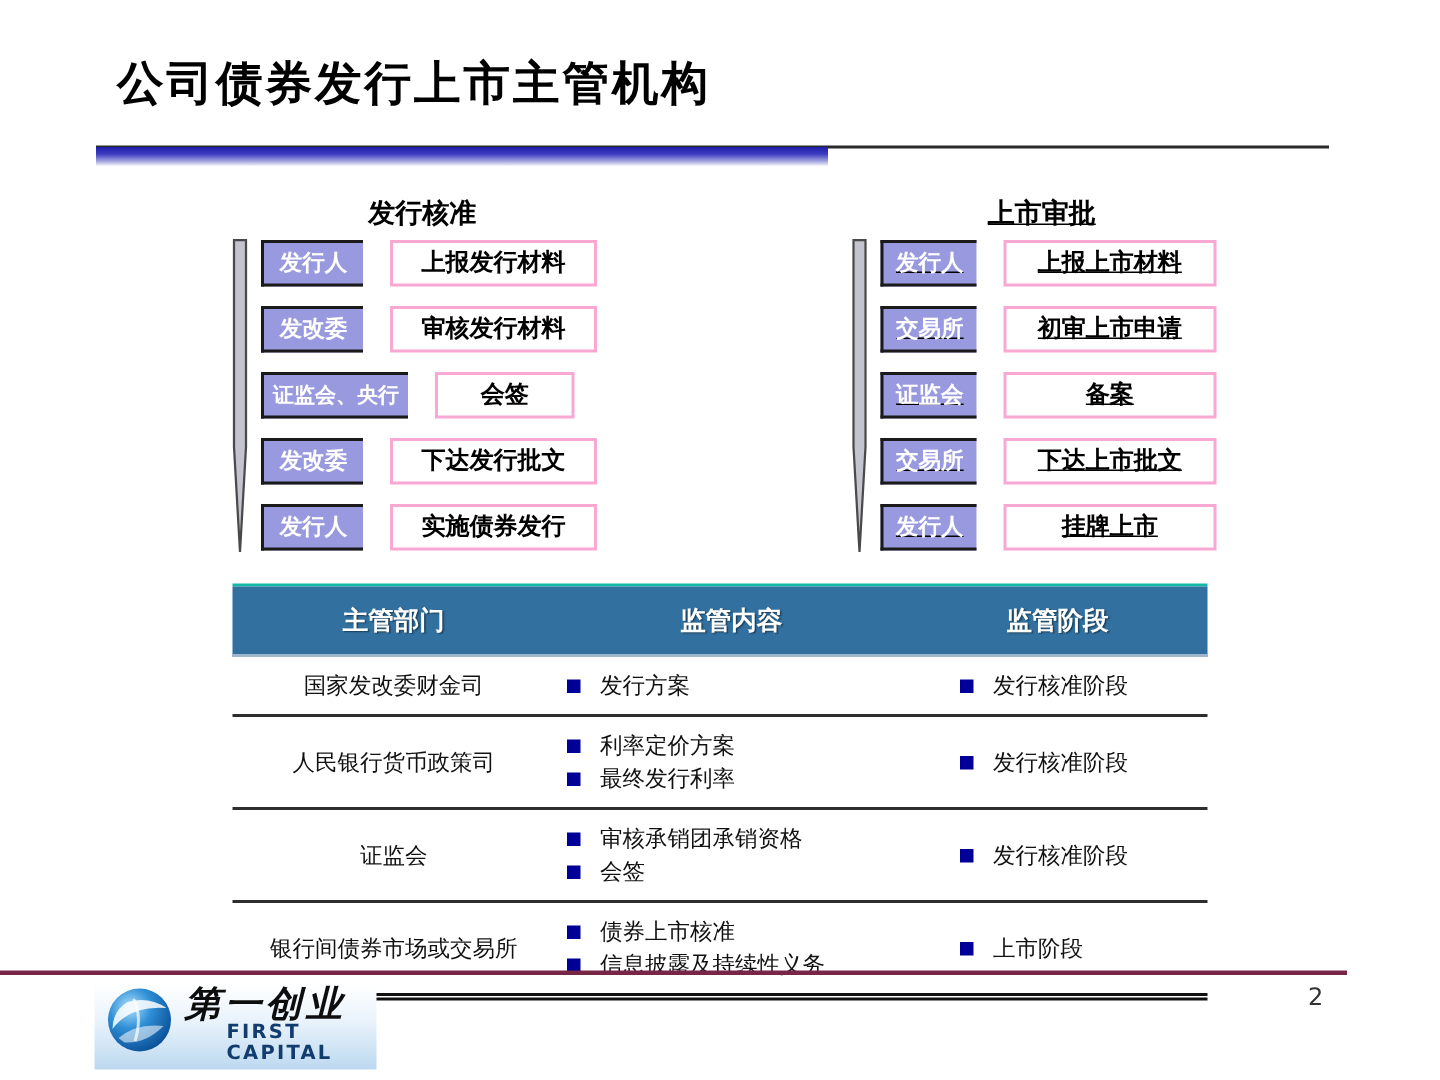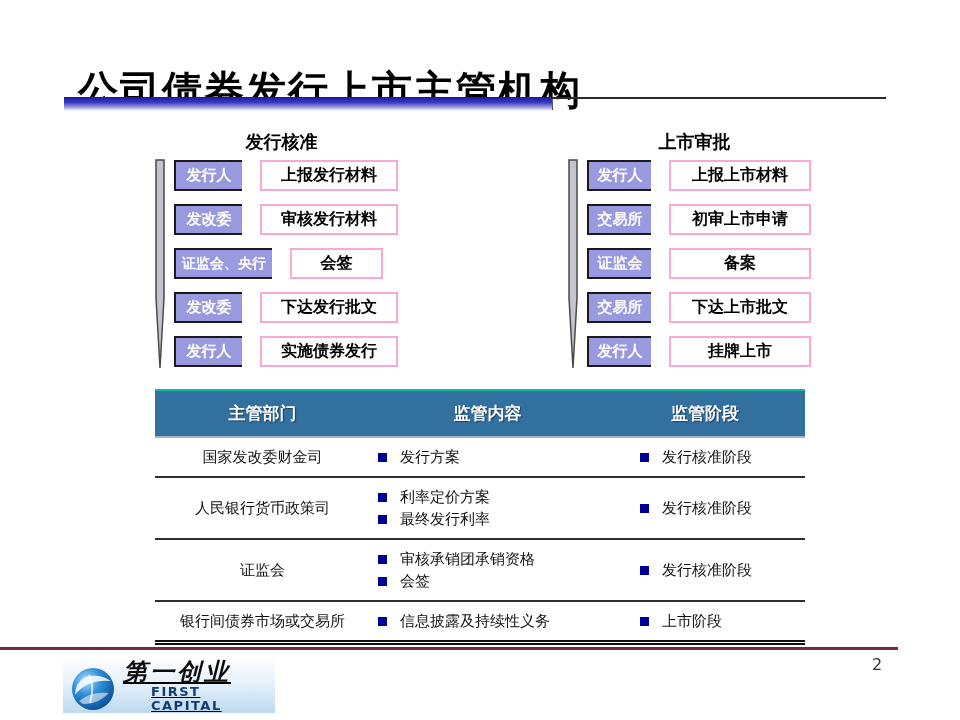--- a/index.html
+++ b/index.html
@@ -1,37 +1,37 @@
 <!DOCTYPE html>
 <html><head>
 <meta charset="utf-8">
 <style>
   * { margin: 0; padding: 0; box-sizing: border-box; }
   html, body { width: 960px; height: 720px; background: #ffffff; overflow: hidden; }
   body { font-family: "DejaVu Sans", sans-serif; color: #000; position: relative; }
 
   
   .slide-title {
-    position: absolute; left: 78px; top: 63px;
+    position: absolute; left: 78px; top: 35px;
     font-family: "DejaVu Serif", "DejaVu Sans", serif;
-    font-size: 40px; font-weight: bold; letter-spacing: 2px; color: #000;
+    font-size: 31px; font-weight: bold; letter-spacing: 2px; color: #000;
   }
   .title-thin-line {
     position: absolute; left: 64px; top: 97px; width: 822px; height: 2px;
     background: #2a2a2a;
   }
   .title-gradient-bar {
     position: absolute; left: 64px; top: 98px; width: 488px; height: 13px;
     background: linear-gradient(to bottom, #1d1da8 0%, #3b3bc0 35%, #9b9bdd 70%, #ffffff 100%);
   }
 
   
   .flow { position: absolute; top: 130px; width: 246px; }
   .flow-left  { left: 152px; }
-  .flow-right { left: 565px; }
+  .flow-right { left: 565px; text-decoration: underline; }
   .flow-title {
     margin-left: 22px; width: 215px; text-align: center;
     font-size: 18px; font-weight: bold; color: #000; margin-bottom: 6px;
   }
   .flow-arrow { position: absolute; left: 0; top: 28px; }
   .flow-rows { margin-left: 22px; }
   .flow-row { display: flex; margin-bottom: 13px; height: 31px; gap: 18px; }
   .flow-actor {
     background: #9999e0; color: #ffffff; font-weight: bold; font-size: 15px;
     border: 2px solid #1a1a1a; border-right: none;
@@ -79,23 +79,23 @@
     width: 9px; height: 9px; background: #000099; flex: 0 0 9px; margin-right: 13px;
   }
   .bullet-text { font-size: 15px; color: #111; white-space: nowrap; }
 
   
   .footer-maroon-line {
     position: absolute; left: 0; top: 647px; width: 898px; height: 3px;
     background: #772645;
   }
   .logo-box {
-    position: absolute; left: 63px; top: 656px; width: 212px; height: 57px;
+    position: absolute; left: 63px; top: 656px; width: 188px; height: 57px;
     background: linear-gradient(to bottom, #ffffff 0%, #e8f2fb 45%, #bcd9f0 100%);
-    display: flex; align-items: flex-end; padding-left: 6px; text-decoration: underline;
+    display: flex; align-items: flex-start; padding-left: 6px;
   }
   .logo-globe { flex: 0 0 48px; }
   .logo-text { margin-left: 6px; display: flex; flex-direction: column; }
   .logo-cn {
     font-family: "DejaVu Serif", serif; font-weight: bold; font-size: 24px;
     color: #0d0d0d; letter-spacing: 3px; font-style: italic; line-height: 26px;
   }
   .logo-en {
     font-size: 13px; font-weight: bold; color: #123c6e; letter-spacing: 1.5px;
     line-height: 14px;
@@ -229,20 +229,24 @@
       <div class="bullet-line">
           <span class="bullet-sq"></span>
           <span class="bullet-text">发行核准阶段</span>
         </div>
     </div>
   </div>
 
   <div class="reg-row">
     <div class="dept">银行间债券市场或交易所</div>
     <div class="cell-list">
+      <div class="bullet-line">
+          <span class="bullet-sq"></span>
+          <span class="bullet-text">债券上市核准</span>
+        </div>
       <div class="bullet-line">
           <span class="bullet-sq"></span>
           <span class="bullet-text">信息披露及持续性义务</span>
         </div>
     </div>
     <div class="cell-list stage-list">
       <div class="bullet-line">
           <span class="bullet-sq"></span>
           <span class="bullet-text">上市阶段</span>
         </div>

